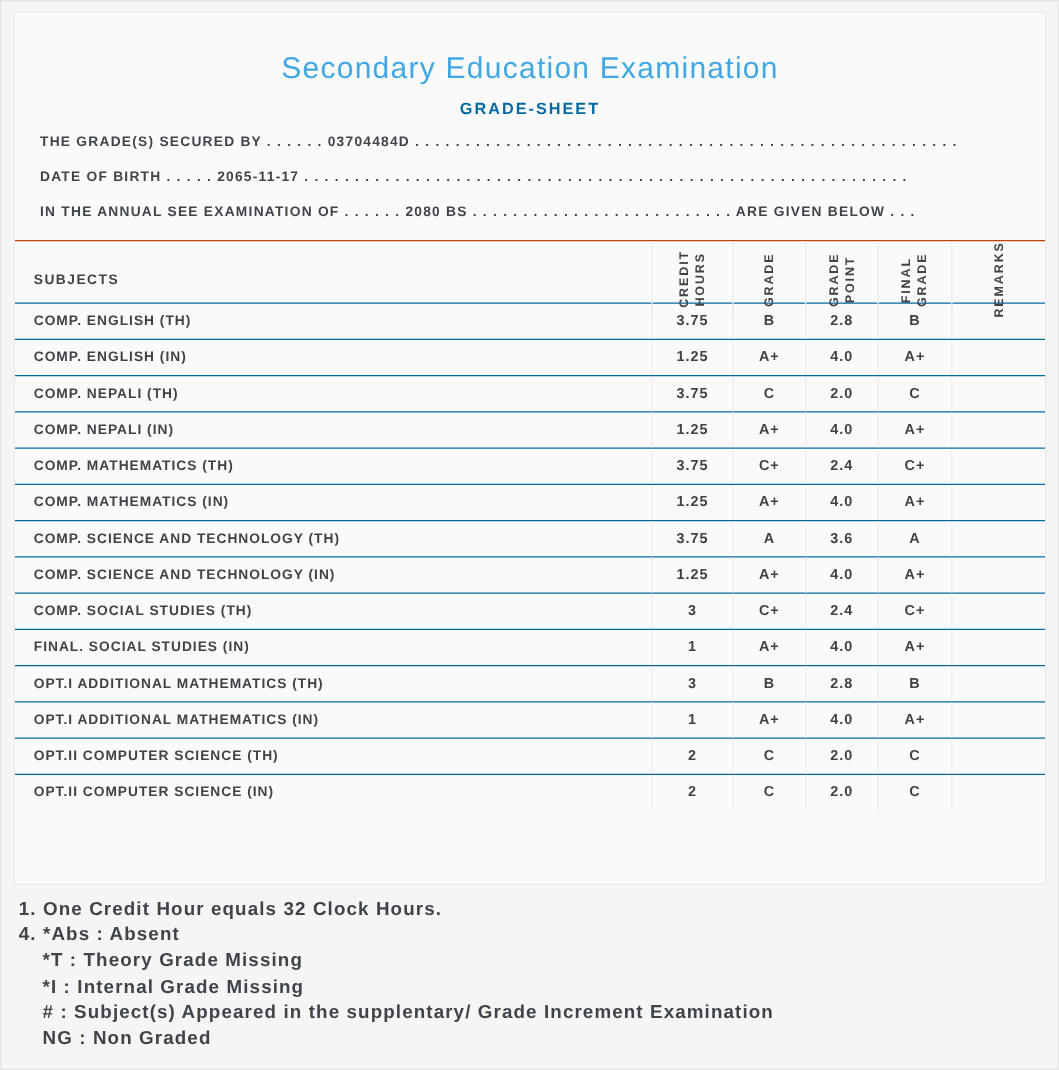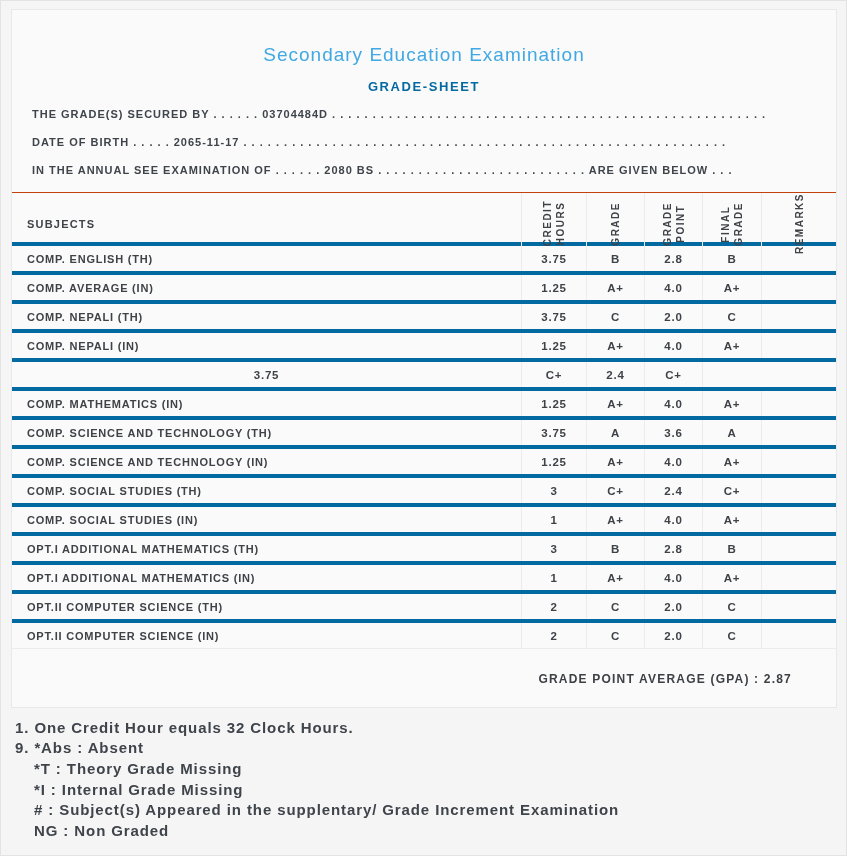--- a/index.html
+++ b/index.html
@@ -9,21 +9,21 @@
     background:#f5f5f5; border:1px solid #e3e3e3;
     font-family:"Liberation Sans", sans-serif; color:#3f4247;
     --cols: 1fr 65px 58px 58px 59px 74px;
   }
   .panel {
     position:absolute; left:10px; top:8px; width:826px; height:699px;
     background:#fafafa; border:1px solid #e9e9e9;
   }
   .title {
     position:absolute; top:30px; left:0; right:0; text-align:center;
-    font-size:19px; line-height:30px; font-weight:400;
+    font-size:24px; line-height:30px; font-weight:400;
     letter-spacing:1px; color:#41a8e3;
   }
   .subtitle {
     position:absolute; top:69px; left:0; right:0; text-align:center;
     font-size:13px; line-height:16px; font-weight:700; letter-spacing:1.6px; color:#0369a1;
   }
   .info { position:absolute; top:90px; left:0; right:0; }
   .info-line {
     height:28px; display:flex; align-items:center;
     padding-left:20px; padding-right:74px;
@@ -43,21 +43,21 @@
     font-size:11px; font-weight:700; letter-spacing:1.2px;
   }
   .vert {
     writing-mode:vertical-rl; transform:rotate(180deg);
     white-space:pre-line; flex-shrink:0;
     font-size:10px; font-weight:700; letter-spacing:1.5px; line-height:13px;
     text-align:center;
   }
   .trow {
     display:grid; grid-template-columns:var(--cols); height:29px;
-    border-top:4px solid #0369a1;
+    border-top:1px solid #0369a1;
   }
   .cell {
     height:100%; display:flex; align-items:center;
     font-size:11.5px; font-weight:700; letter-spacing:0.8px;
   }
   .cell.subj { padding-left:15px; font-size:11px; }
   .cell.num { justify-content:center; }
   .gparow {
     height:61px; border-top:1px solid #ececec;
     display:flex; align-items:center; justify-content:flex-end; padding-right:44px;
@@ -112,21 +112,21 @@
       <div>
           <div class="trow">
             <div class="cell subj">COMP. ENGLISH (TH)</div>
             <div class="cell num">3.75</div>
             <div class="cell num">B</div>
             <div class="cell num">2.8</div>
             <div class="cell num">B</div>
             <div class="cell num"></div>
           </div>
           <div class="trow">
-            <div class="cell subj">COMP. AVERAGE (IN)</div>
+            <div class="cell subj">COMP. ENGLISH (IN)</div>
             <div class="cell num">1.25</div>
             <div class="cell num">A+</div>
             <div class="cell num">4.0</div>
             <div class="cell num">A+</div>
             <div class="cell num"></div>
           </div>
           <div class="trow">
             <div class="cell subj">COMP. NEPALI (TH)</div>
             <div class="cell num">3.75</div>
             <div class="cell num">C</div>
@@ -136,20 +136,21 @@
           </div>
           <div class="trow">
             <div class="cell subj">COMP. NEPALI (IN)</div>
             <div class="cell num">1.25</div>
             <div class="cell num">A+</div>
             <div class="cell num">4.0</div>
             <div class="cell num">A+</div>
             <div class="cell num"></div>
           </div>
           <div class="trow">
+            <div class="cell subj">COMP. MATHEMATICS (TH)</div>
             <div class="cell num">3.75</div>
             <div class="cell num">C+</div>
             <div class="cell num">2.4</div>
             <div class="cell num">C+</div>
             <div class="cell num"></div>
           </div>
           <div class="trow">
             <div class="cell subj">COMP. MATHEMATICS (IN)</div>
             <div class="cell num">1.25</div>
             <div class="cell num">A+</div>
@@ -175,21 +176,21 @@
           </div>
           <div class="trow">
             <div class="cell subj">COMP. SOCIAL STUDIES (TH)</div>
             <div class="cell num">3</div>
             <div class="cell num">C+</div>
             <div class="cell num">2.4</div>
             <div class="cell num">C+</div>
             <div class="cell num"></div>
           </div>
           <div class="trow">
-            <div class="cell subj">COMP. SOCIAL STUDIES (IN)</div>
+            <div class="cell subj">FINAL. SOCIAL STUDIES (IN)</div>
             <div class="cell num">1</div>
             <div class="cell num">A+</div>
             <div class="cell num">4.0</div>
             <div class="cell num">A+</div>
             <div class="cell num"></div>
           </div>
           <div class="trow">
             <div class="cell subj">OPT.I ADDITIONAL MATHEMATICS (TH)</div>
             <div class="cell num">3</div>
             <div class="cell num">B</div>
@@ -216,27 +217,24 @@
           <div class="trow">
             <div class="cell subj">OPT.II COMPUTER SCIENCE (IN)</div>
             <div class="cell num">2</div>
             <div class="cell num">C</div>
             <div class="cell num">2.0</div>
             <div class="cell num">C</div>
             <div class="cell num"></div>
           </div>
         </div>
 
-      <div class="gparow">
-        <span>GRADE POINT AVERAGE (GPA) : 2.87</span>
-      </div>
     </div>
   </div>
 
   <div class="notes">
       <div class="note">1. One Credit Hour equals 32 Clock Hours.</div>
-      <div class="note">9. *Abs : Absent</div>
+      <div class="note">4. *Abs : Absent</div>
       <div class="note ind">*T : Theory Grade Missing</div>
       <div class="note ind">*I : Internal Grade Missing</div>
       <div class="note ind"># : Subject(s) Appeared in the supplentary/ Grade Increment Examination</div>
       <div class="note ind">NG : Non Graded</div>
     </div>
 </div>
 
 </body></html>

